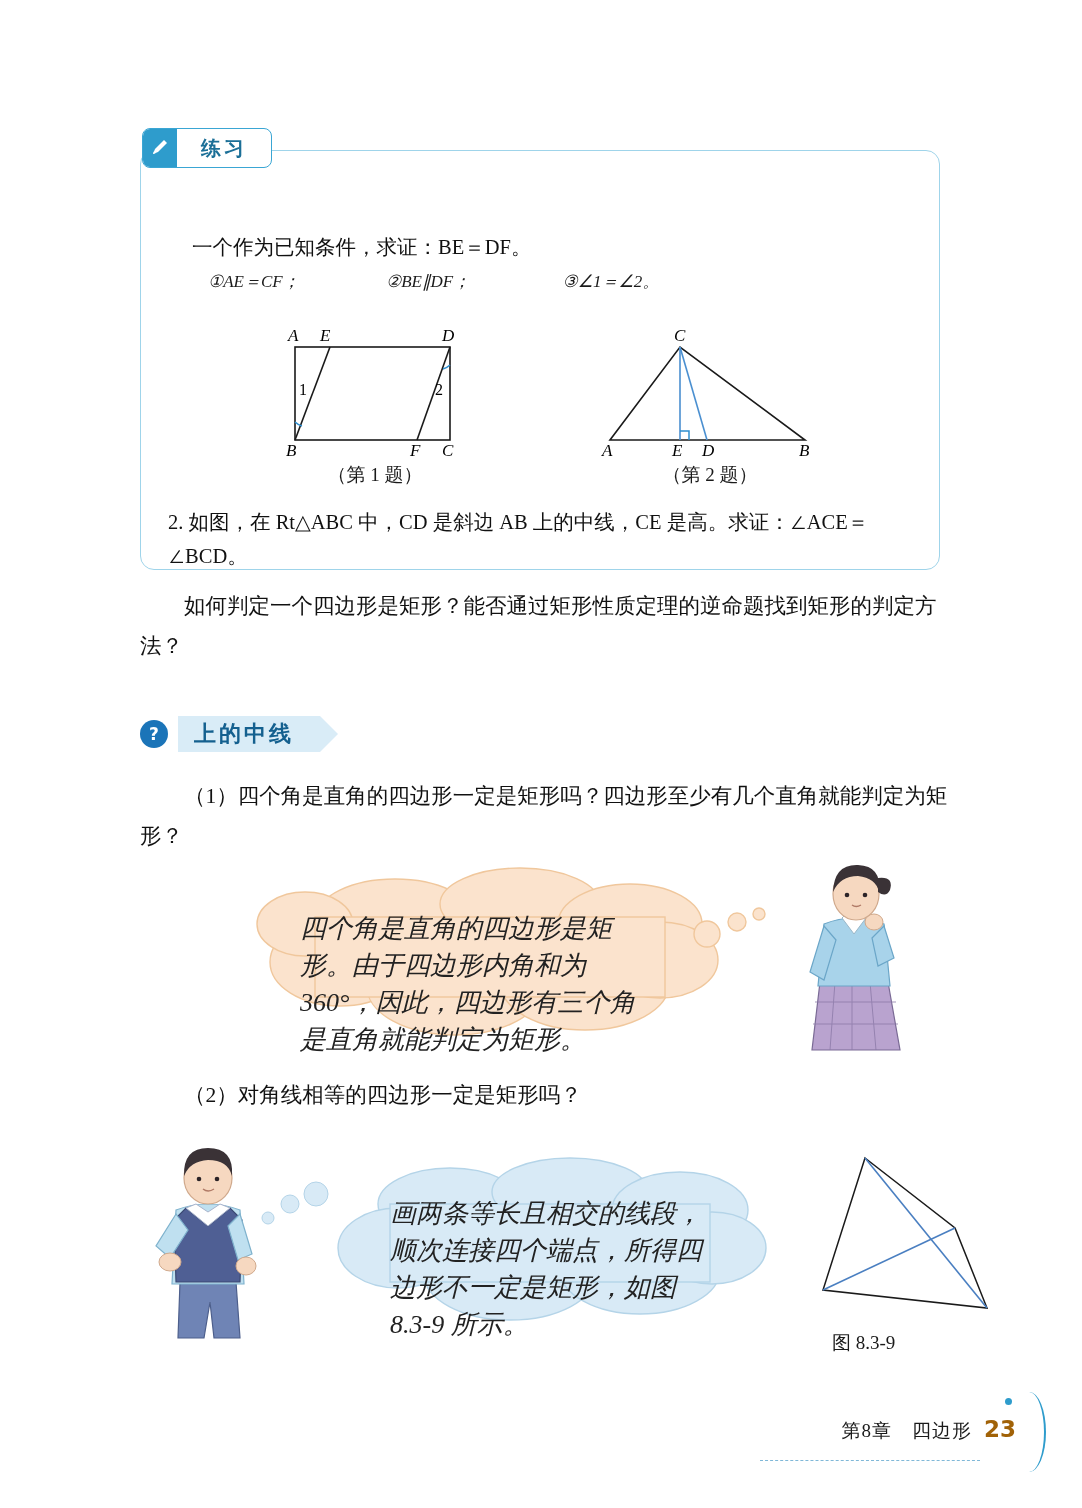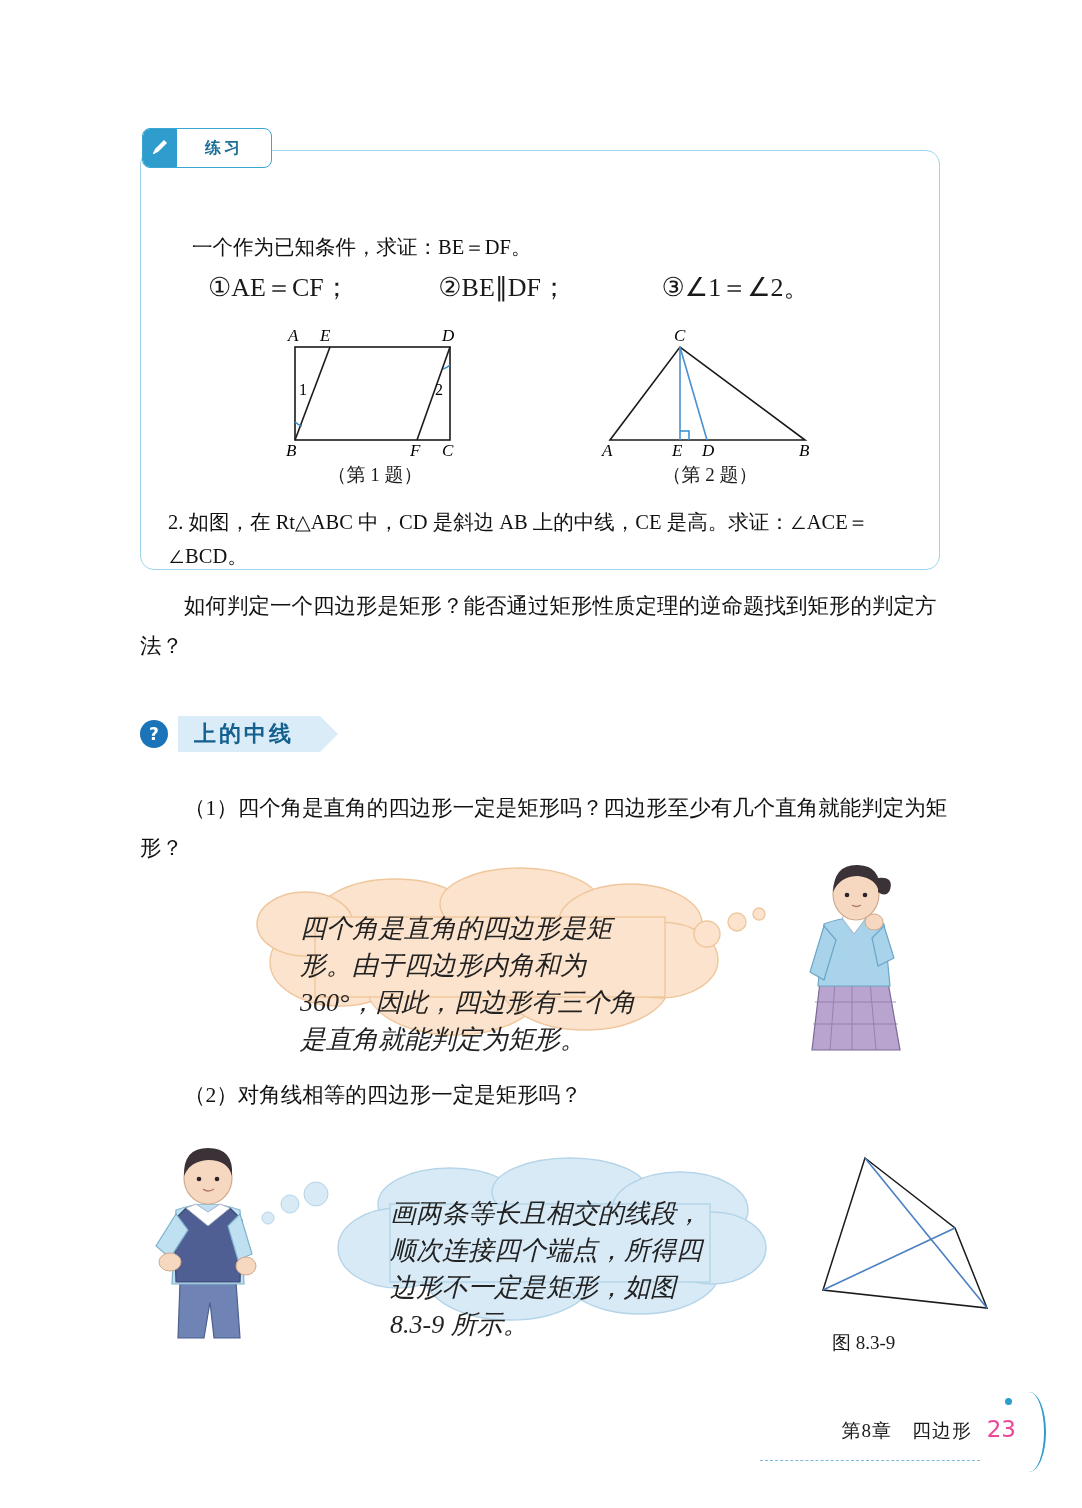--- a/index.html
+++ b/index.html
@@ -54,39 +54,40 @@
     align-items: center;
     justify-content: center;
     color: #fff;
     font-size: 17px;
   }
   .practice-tab .pt-label {
     flex: 1;
     text-align: center;
     font-family: Liberation Mono, monospace;
     font-weight: bold;
-    font-size: 16px;
+    font-size: 20px;
     color: #1b6f97;
     letter-spacing: 3px;
   }
 
   .q-item {
     position: absolute;
     font-size: 20.5px;
     line-height: 34px;
     color: #111;
   }
   .q1 { left: 168px; top: 185px; width: 760px; }
   .q1 .ln2 { margin-left: 24px; margin-top: 45px; }
   .q-cond {
     position: absolute;
     left: 208px;
     top: 270px;
     width: 700px;
-    font-size: 26px;
+    font-size: 17px;
+    font-style: italic;
   }
   .q-cond span.c2 { margin-left: 82px; }
   .q-cond span.c3 { margin-left: 88px; }
   .q2 { left: 168px; top: 505px; width: 760px; }
 
   .fig-caption {
     position: absolute;
     font-size: 19px;
     text-align: center;
   }
@@ -143,21 +144,21 @@
     border-left: 18px solid #d9ecf7;
   }
   .think-bar .tb-label {
     font-family: "DejaVu Sans", sans-serif;
     font-weight: bold;
     font-size: 22px;
     color: #14608f;
     letter-spacing: 3px;
   }
 
-  .para-2 { left: 140px; top: 776px; width: 830px; text-indent: 44px; margin-top: 12px; }
+  .para-2 { left: 140px; top: 776px; width: 830px; text-indent: 44px; }
   .para-3 { left: 140px; top: 1075px; width: 830px; text-indent: 44px; }
 
   
   .bubble-text {
     position: absolute;
     font-size: 26px;
     line-height: 37px;
     color: #222;
     font-style: italic;
   }
@@ -191,23 +192,23 @@
     top: 0px;
     font-size: 19px;
     color: #1a1a1a;
     letter-spacing: 1px;
   }
   .footer-page {
     position: absolute;
     right: 66px;
     top: -2px;
     font-family: "DejaVu Sans", sans-serif;
-    font-weight: normal;
+    font-weight: bold;
     font-size: 23px;
-    color: #ec4899;
+    color: #a16207;
   }
   .footer-dot {
     position: absolute;
     right: 70px;
     top: -20px;
     width: 7px;
     height: 7px;
     border-radius: 50%;
     background: #2e9ccc;
   }

